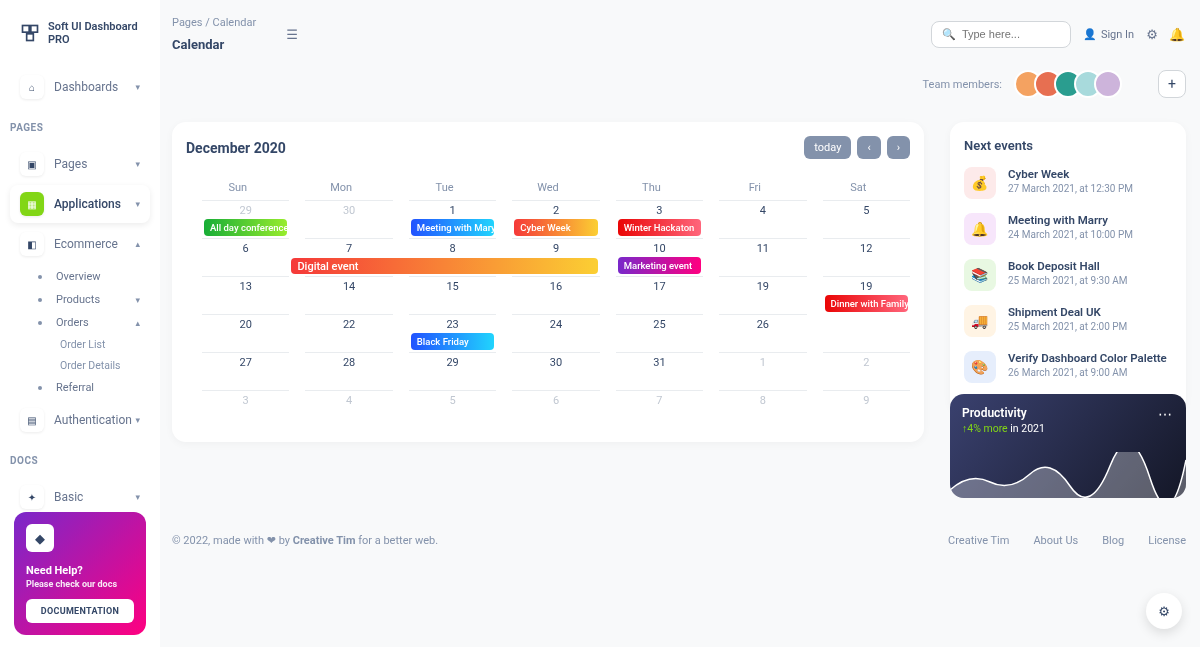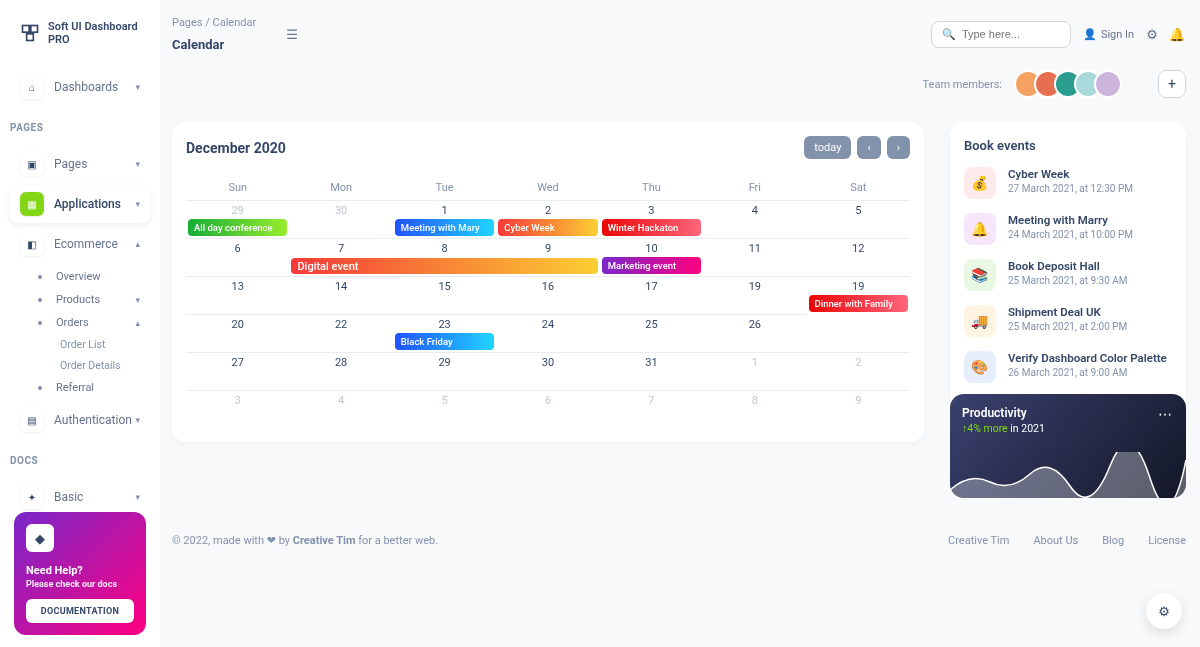--- a/index.html
+++ b/index.html
@@ -50,21 +50,21 @@
 .avatar:first-child { margin-left: 0; }
 .add-btn { width: 28px; height: 28px; border: 1px solid #d2d6da; border-radius: 8px; display: flex; align-items: center; justify-content: center; cursor: pointer; font-size: 14px; color: #344767; margin-left: 28px; background: #fff; }
 
 .calendar-card { position: absolute; left: 172px; top: 122px; width: 752px; background: #fff; border-radius: 14px; padding: 14px; box-shadow: 0 2px 8px rgba(0,0,0,0.04); }
 .cal-header { display: flex; align-items: center; margin-bottom: 16px; }
 .cal-title { font-size: 14px; font-weight: 700; color: #344767; }
 .cal-controls { margin-left: auto; display: flex; gap: 6px; }
 .cal-btn { background: #8392ab; color: #fff; border-radius: 6px; padding: 5px 10px; font-size: 11px; cursor: pointer; }
 .cal-grid { display: grid; grid-template-columns: repeat(7, 1fr); }
 .cal-dow { text-align: center; font-size: 11px; color: #8392ab; padding: 6px 0; }
-.cal-cell { border-top: 1px solid #e9ecef; position: relative; height: 38px; padding: 3px 6px; }
+.cal-cell { border-top: 1px solid #e9ecef; position: relative; height: 38px; padding: 3px 6px; margin-left: 16px; }
 .cal-daynum { font-size: 11px; color: #344767; text-align: center; }
 .cal-cell.other .cal-daynum { color: #c0c7d1; }
 .event { position: absolute; bottom: 2px; left: 2px; right: 2px; font-size: 9.5px; color: #fff; padding: 3px 6px; border-radius: 4px; white-space: nowrap; overflow: hidden; font-weight: 500; }
 .ev-span { position: absolute; height: 16px; font-size: 11px; color: #fff; padding: 2px 6px; border-radius: 4px; white-space: nowrap; overflow: hidden; font-weight: 500; z-index: 2; }
 
 .events-card { position: absolute; right: 14px; top: 122px; width: 236px; background: #fff; border-radius: 14px; padding: 16px 14px; box-shadow: 0 2px 8px rgba(0,0,0,0.04); }
 .events-title { font-size: 13px; font-weight: 600; color: #344767; margin-bottom: 14px; }
 .ev-row { display: flex; gap: 12px; margin-bottom: 14px; }
 .ev-icon { width: 32px; height: 32px; border-radius: 8px; display: flex; align-items: center; justify-content: center; font-size: 14px; }
 .ev-txt { flex: 1; }
@@ -370,21 +370,21 @@
           <div class="cal-daynum">8</div>
         </div>
         <div class="cal-cell other">
           <div class="cal-daynum">9</div>
         </div>
       </div>
     </div>
 </div>
 
 <div class="events-card">
-  <div class="events-title">Book events</div>
+  <div class="events-title">Next events</div>
   <div id="events-list">
       <div class="ev-row">
         <div class="ev-icon" style="background:#fdeaea;color:#ea0606">💰</div>
   <div class="ev-txt">
           <div class="ev-name">Cyber Week</div>
   <div class="ev-date">27 March 2021, at 12:30 PM</div>
         </div>
       </div>
       <div class="ev-row">
         <div class="ev-icon" style="background:#f7e6fb;color:#cb0c9f">🔔</div>

